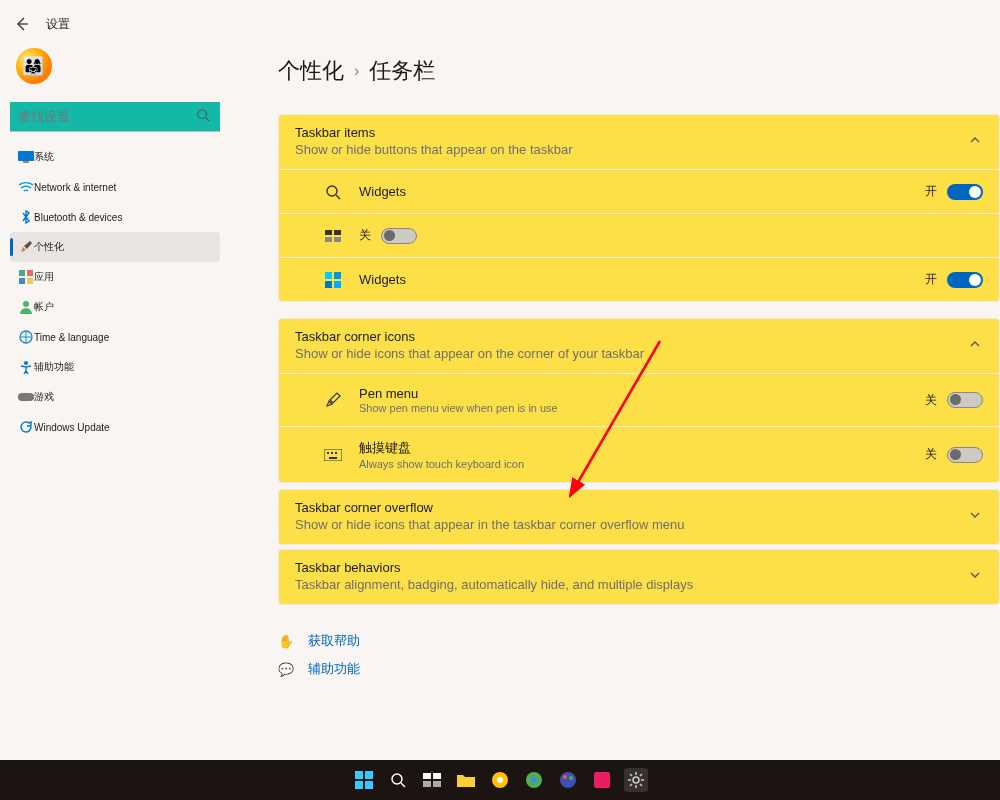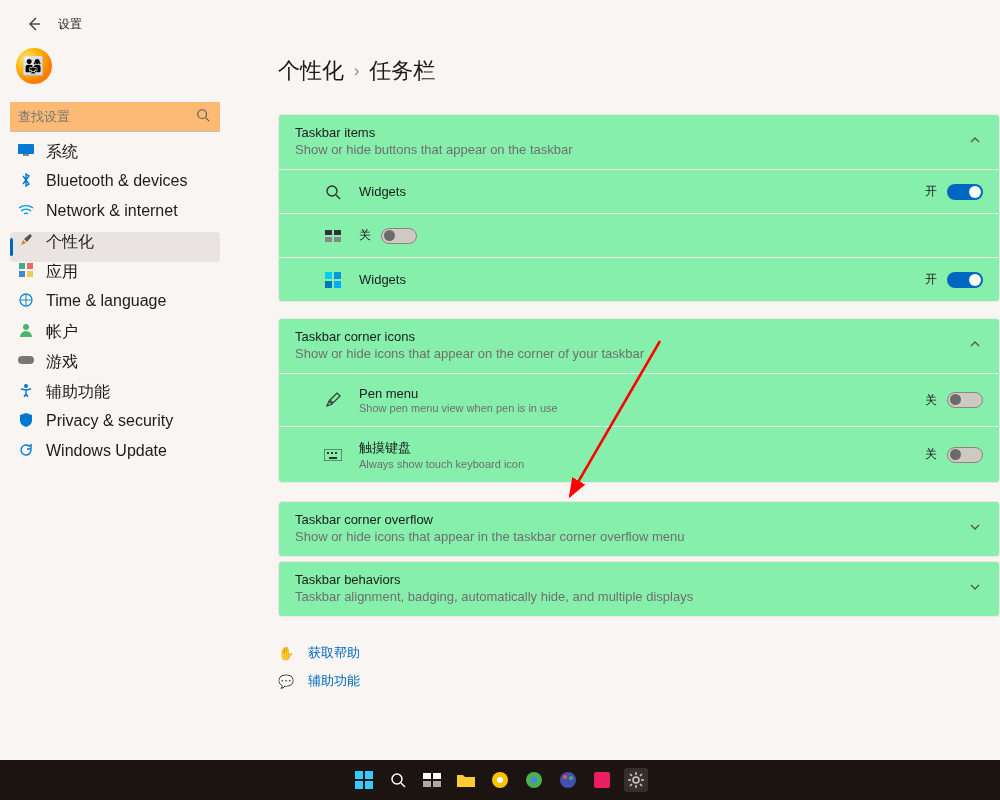--- a/index.html
+++ b/index.html
@@ -1,38 +1,38 @@
 <!DOCTYPE html>
 <html><head>
 <meta charset="utf-8">
 <style>
   * { box-sizing: border-box; margin: 0; padding: 0; font-family: "Segoe UI", "Microsoft YaHei", sans-serif; }
   body { width: 1000px; height: 800px; background: #f8f5f3; overflow: hidden; position: relative; color: #1b1b1b; font-size: 13px; }
 
-  .header { display: flex; align-items: center; padding: 14px 24px 8px; gap: 14px; }
+  .header { display: flex; align-items: center; padding: 14px 12px 8px; gap: 14px; }
   .back-arrow { width: 20px; height: 20px; display: flex; align-items: center; justify-content: center; cursor: pointer; }
   .app-title { font-size: 12px; }
 
   .sidebar { position: absolute; left: 10px; top: 44px; width: 210px; }
   .avatar { width: 36px; height: 36px; border-radius: 50%; margin: 4px 0 18px 6px; background: radial-gradient(circle at 30% 30%, #ffd94d 10%, #ffae00 40%, #ff7a00 70%); display:flex; align-items:center; justify-content:center; font-size:18px; }
   .search { position: relative; margin-bottom: 10px; }
-  .search input { width: 100%; height: 30px; border: none; border-bottom: 1px solid #bfbfbf; background: #fdba74; padding: 0 30px 0 8px; font-size: 13px; outline: none; }
+  .search input { width: 100%; height: 30px; border: none; border-bottom: 1px solid #bfbfbf; background: #14b8a6; padding: 0 30px 0 8px; font-size: 13px; outline: none; }
   .search .mag { position: absolute; right: 8px; top: 6px; width: 16px; height: 16px; }
 
   .nav { list-style: none; margin-top: 6px; }
-  .nav li { display: flex; align-items: flex-start; height: 30px; padding: 0 10px 0 8px; gap: 12px; font-size: 16px; cursor: pointer; border-radius: 4px; }
+  .nav li { display: flex; align-items: center; height: 30px; padding: 0 10px 0 8px; font-size: 10px; cursor: pointer; border-radius: 4px; }
   .nav li.selected { background: #e9e4e1; position: relative; }
   .nav li.selected::before { content: ""; position: absolute; left: 0; top: 6px; width: 3px; height: 18px; background: #0067c0; border-radius: 2px; }
   .ico { width: 16px; height: 16px; display:inline-flex; align-items:center; justify-content:center; }
 
   .main { position: absolute; left: 278px; top: 56px; right: 0; }
   .breadcrumb { font-size: 22px; font-weight: 500; display: flex; align-items: center; gap: 10px; margin-bottom: 28px; }
   .breadcrumb .sep { color: #888; font-size: 16px; }
 
-  .card { background: #86efac; border: 1px solid #eee7e2; border-radius: 4px; margin-bottom: 2px; }
+  .card { background: #fde047; border: 1px solid #eee7e2; border-radius: 4px; margin-bottom: 2px; }
   .sec-head { display: flex; align-items: center; padding: 10px 16px 12px; position: relative; }
   .sec-titles { flex: 1; }
   .sec-title { font-size: 13px; }
   .sec-sub { font-size: 13px; color: #6f6f6f; margin-top: 2px; }
   .caret { width: 14px; height: 14px; margin-left: auto; }
 
   .row { display: flex; align-items: center; padding: 12px 16px 12px 44px; border-top: 1px solid #f0e9e4; min-height: 44px; }
   .row .ico-lg { width: 20px; margin-right: 16px; display:flex; align-items:center; justify-content:center; }
   .row .labels { flex: 1; }
   .row .lbl { font-size: 13px; }
@@ -83,33 +83,33 @@
         <span class="ico">
           <svg width="16" height="12">
             <rect x="0" y="0" width="16" height="10" rx="1" fill="#0078d4"></rect>
             <rect x="5" y="10" width="6" height="2" fill="#888"></rect>
           </svg>
         </span>
         <span>系统</span>
       </li>
     <li>
         <span class="ico">
+          <svg width="16" height="12" viewBox="0 0 16 12">
+            <path d="M1 4a12 12 0 0114 0M3 7a8 8 0 0110 0M6 10a3 3 0 014 0" stroke="#0098e8" fill="none" stroke-width="1.4"></path>
+          </svg>
+        </span>
+        <span>Network &amp; internet</span>
+      </li>
+    <li>
+        <span class="ico">
           <svg width="12" height="16" viewBox="0 0 12 16">
             <path d="M3 4l6 8-3 2V2l3 2-6 8" stroke="#0078d4" fill="none" stroke-width="1.4"></path>
           </svg>
         </span>
         <span>Bluetooth &amp; devices</span>
-      </li>
-    <li>
-        <span class="ico">
-          <svg width="16" height="12" viewBox="0 0 16 12">
-            <path d="M1 4a12 12 0 0114 0M3 7a8 8 0 0110 0M6 10a3 3 0 014 0" stroke="#0098e8" fill="none" stroke-width="1.4"></path>
-          </svg>
-        </span>
-        <span>Network &amp; internet</span>
       </li>
     <li class="selected">
         <span class="ico">
           <svg width="14" height="14" viewBox="0 0 14 14">
             <path d="M2 12l2-5 3 3-5 2z" fill="#d97e2a"></path>
             <path d="M5 6l6-5 2 2-5 6z" fill="#555"></path>
           </svg>
         </span>
         <span>个性化</span>
       </li>
@@ -120,59 +120,51 @@
             <rect x="8" y="0" width="6" height="6" fill="#e66"></rect>
             <rect x="0" y="8" width="6" height="6" fill="#48c"></rect>
             <rect x="8" y="8" width="6" height="6" fill="#ec5"></rect>
           </svg>
         </span>
         <span>应用</span>
       </li>
     <li>
         <span class="ico">
           <svg width="14" height="14" viewBox="0 0 14 14">
+            <circle cx="7" cy="4" r="3" fill="#4ab56a"></circle>
+            <path d="M1 14a6 6 0 0112 0z" fill="#4ab56a"></path>
+          </svg>
+        </span>
+        <span>帐户</span>
+      </li>
+    <li>
+        <span class="ico">
+          <svg width="14" height="14" viewBox="0 0 14 14">
             <circle cx="7" cy="7" r="6" stroke="#1a8ac9" fill="none" stroke-width="1.3"></circle>
             <path d="M7 1v12M1 7h12" stroke="#1a8ac9" stroke-width="1"></path>
           </svg>
         </span>
         <span>Time &amp; language</span>
       </li>
     <li>
         <span class="ico">
           <svg width="14" height="14" viewBox="0 0 14 14">
-            <circle cx="7" cy="4" r="3" fill="#4ab56a"></circle>
-            <path d="M1 14a6 6 0 0112 0z" fill="#4ab56a"></path>
-          </svg>
-        </span>
-        <span>帐户</span>
+            <circle cx="7" cy="3" r="2" fill="#0078d4"></circle>
+            <path d="M2 6l5 1 5-1M7 7v4M5 14l2-3 2 3" stroke="#0078d4" stroke-width="1.4" fill="none"></path>
+          </svg>
+        </span>
+        <span>辅助功能</span>
       </li>
     <li>
         <span class="ico">
           <svg width="16" height="10" viewBox="0 0 16 10">
             <rect x="0" y="1" width="16" height="8" rx="4" fill="#777"></rect>
           </svg>
         </span>
         <span>游戏</span>
-      </li>
-    <li>
-        <span class="ico">
-          <svg width="14" height="14" viewBox="0 0 14 14">
-            <circle cx="7" cy="3" r="2" fill="#0078d4"></circle>
-            <path d="M2 6l5 1 5-1M7 7v4M5 14l2-3 2 3" stroke="#0078d4" stroke-width="1.4" fill="none"></path>
-          </svg>
-        </span>
-        <span>辅助功能</span>
-      </li>
-    <li>
-        <span class="ico">
-          <svg width="12" height="14" viewBox="0 0 12 14">
-            <path d="M6 0l6 2v5c0 4-3 6-6 7-3-1-6-3-6-7V2z" fill="#0078d4"></path>
-          </svg>
-        </span>
-        <span>Privacy &amp; security</span>
       </li>
     <li>
         <span class="ico">
           <svg width="14" height="14" viewBox="0 0 14 14">
             <path d="M12 7a5 5 0 11-2-4l2-1v4h-4" stroke="#0078d4" fill="none" stroke-width="1.4"></path>
           </svg>
         </span>
         <span>Windows Update</span>
       </li>
   </ul>
@@ -282,21 +274,21 @@
           <div class="lbl">触摸键盘</div>
           <div class="lbl-sub">Always show touch keyboard icon</div>
         </div>
       <div class="toggle-wrap">
           <span class="toggle-state">关</span>
           <div class="toggle off"></div>
         </div>
     </div>
   </div>
 
-  <div class="card" style="margin-top:18px">
+  <div class="card" style="margin-top:6px">
     <div class="sec-head">
       <div class="sec-titles">
         <div class="sec-title">Taskbar corner overflow</div>
         <div class="sec-sub">Show or hide icons that appear in the taskbar corner overflow menu</div>
       </div>
       <span class="caret"><svg width="12" height="12" viewBox="0 0 12 12">
             <path d="M2 4l4 4 4-4" stroke="#555" fill="none" stroke-width="1.3"></path>
           </svg></span>
     </div>
   </div>

